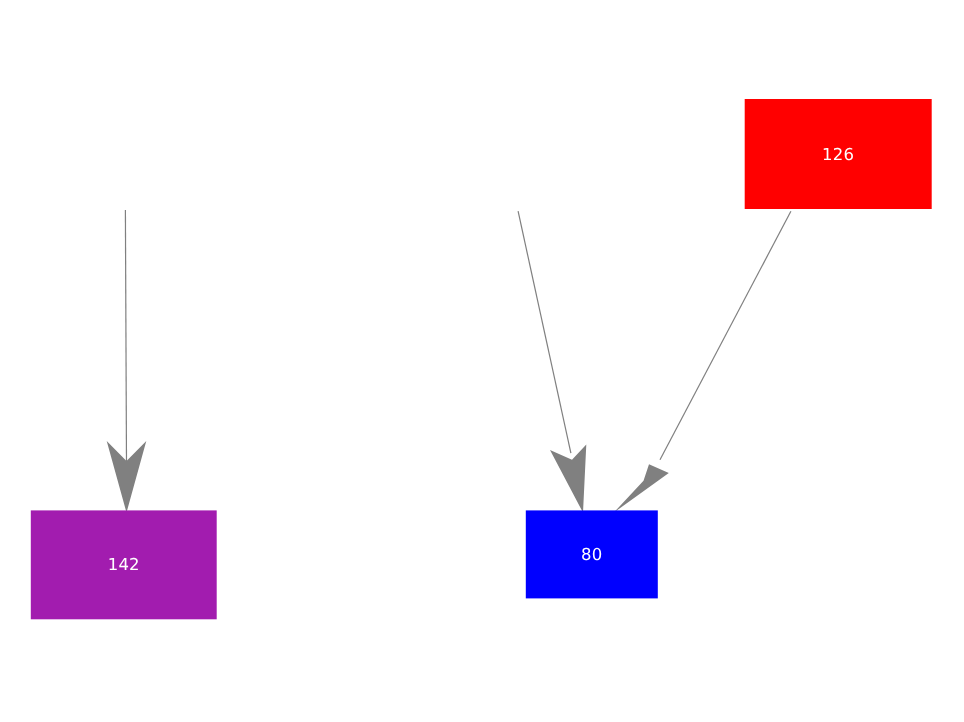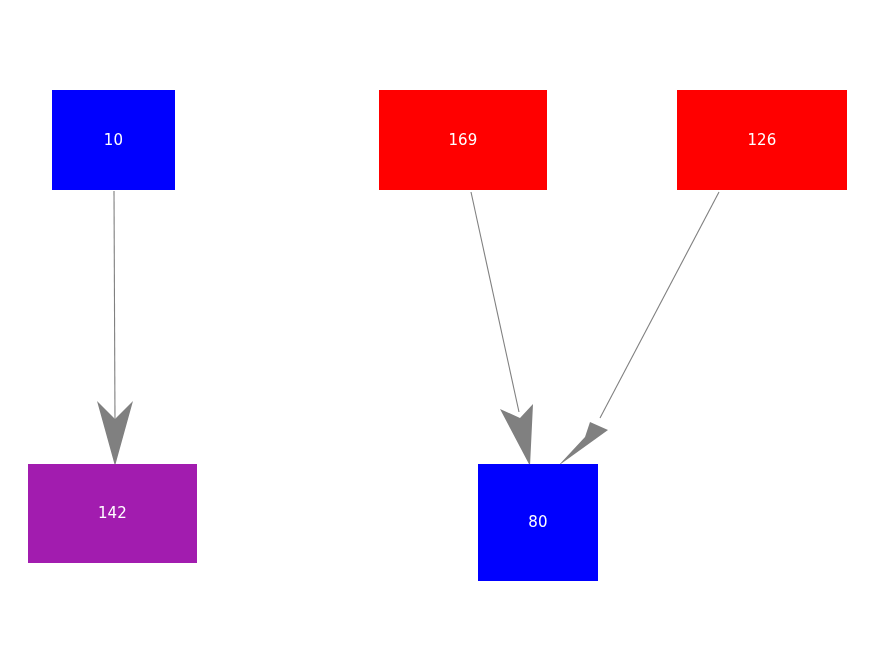--- a/index.html
+++ b/index.html
@@ -62,33 +62,27 @@
       <polygon points="500,409 520,418 533,404 530,466" fill="#808080"></polygon>
     </g>
 
     <g>
       <line x1="719" y1="192" x2="600" y2="418" stroke="#808080" stroke-width="1.1" fill="none"></line>
       <polygon points="608,430 590,422 585,437 558,466" fill="#808080"></polygon>
     </g>
 
   </svg>
 
-  <div class="node" style="left:52px; top:90px; width:123px; height:100px; background:#0000ff;">
-    <span class="node-label">10</span>
-  </div>
 
   <div class="node" style="left:28px; top:464px; width:169px; height:99px; background:#a21caf;">
     <span class="node-label">142</span>
   </div>
 
-  <div class="node" style="left:379px; top:90px; width:168px; height:100px; background:#ff0000;">
-    <span class="node-label">169</span>
-  </div>
 
   <div class="node" style="left:677px; top:90px; width:170px; height:100px; background:#ff0000;">
     <span class="node-label">126</span>
   </div>
 
-  <div class="node" style="left:478px; top:464px; width:120px; height:117px; background:#0000ff;">
+  <div class="node" style="left:478px; top:464px; width:120px; height:80px; background:#0000ff;">
     <span class="node-label">80</span>
   </div>
 
 </div>
 
 </body></html>

